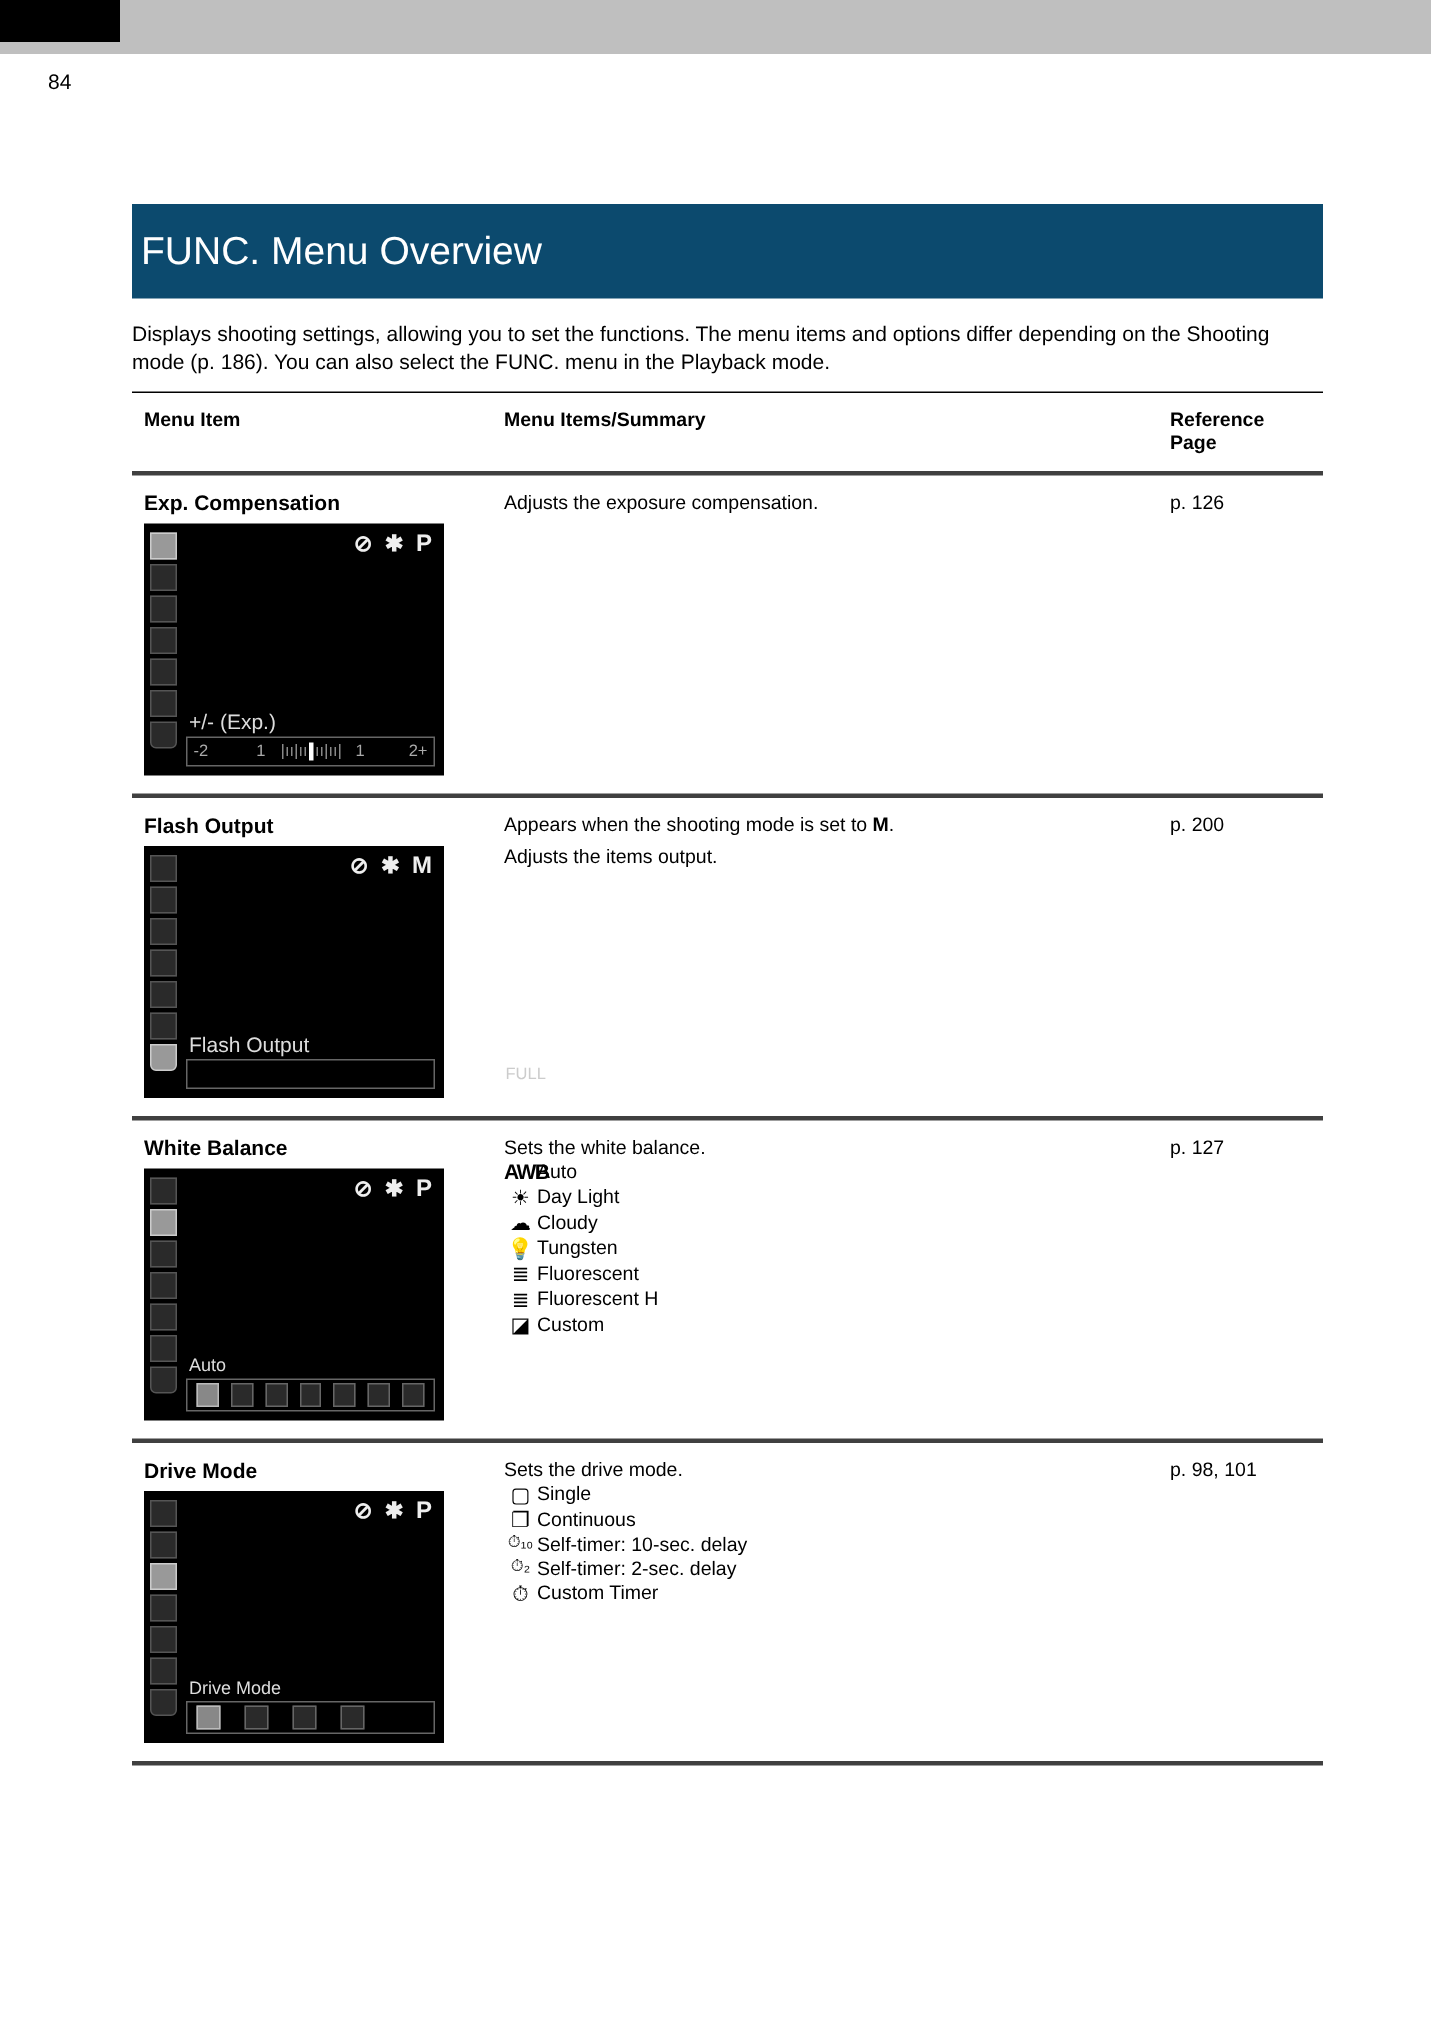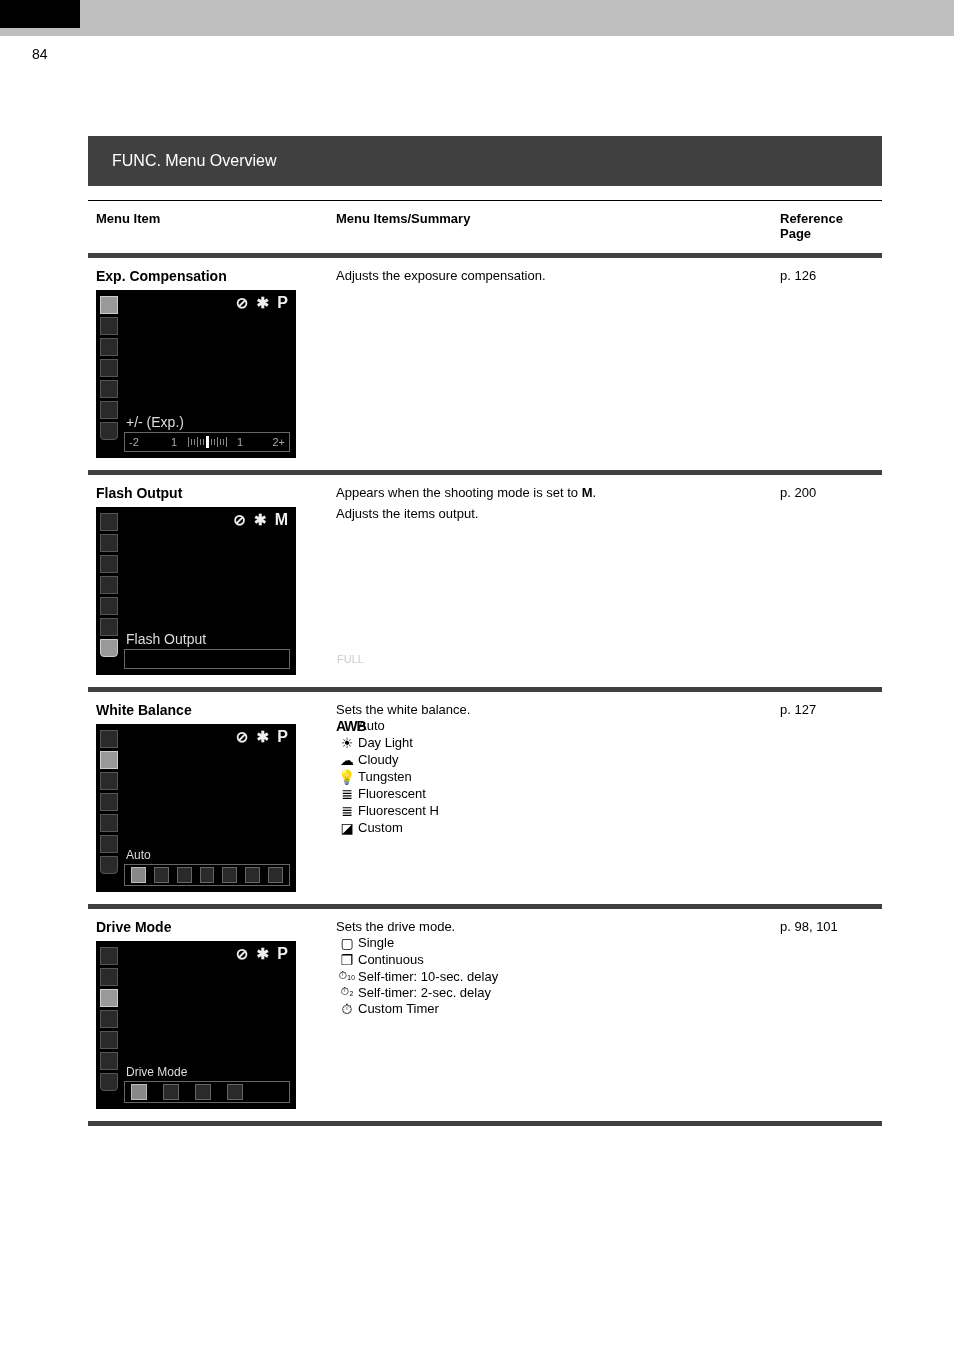--- a/index.html
+++ b/index.html
@@ -8,27 +8,27 @@
     font-family: Arial, Helvetica, sans-serif;
     background: #fff;
     color: #000;
     width: 954px;
   }
   .top-bar { height: 40px; background: #bfbfbf; }
   .top-tab { width: 80px; height: 32px; background: #000; margin-top: -4px; margin-left: 0; }
   .page-number { position: absolute; top: 46px; left: 32px; font-size: 14px; font-weight: normal; }
   .page { padding: 100px 72px 40px 88px; position: relative; }
   .title-bar {
-    background: #404040; color: #fff; font-size: 16px; padding: 16px 24px;
+    background: #0c4a6e; color: #fff; font-size: 26px; padding: 16px 6px;
     margin-bottom: 14px;
   }
   .intro { font-size: 14px; line-height: 1.35; margin-bottom: 10px; }
   table.doc { width: 100%; border-collapse: collapse; table-layout: fixed; }
   table.doc th, table.doc td {
-    border-top: 1px solid #000; border-bottom: 5px solid #404040;
+    border-top: 1px solid #000; border-bottom: 3px solid #404040;
     padding: 10px 8px 12px 8px; vertical-align: top; font-size: 13px;
   }
   table.doc th { text-align: left; font-weight: bold; }
   col.c1 { width: 240px; }
   col.c2 { width: auto; }
   col.c3 { width: 110px; }
   .item-name { font-weight: bold; font-size: 14px; margin-bottom: 6px; }
 
   
   .lcd {
@@ -65,20 +65,21 @@
 <body>
 
 <div class="top-bar">
   <div class="top-tab"></div>
 </div>
 <div class="page-number">84</div>
 
 <div class="page">
 
   <div class="title-bar">FUNC. Menu Overview</div>
+  <div class="intro">Displays shooting settings, allowing you to set the functions. The menu items and options differ depending on the Shooting mode (p. 186). You can also select the FUNC. menu in the Playback mode.</div>
 
   <table class="doc">
     <colgroup>
         <col class="c1">
         <col class="c2">
         <col class="c3">
       </colgroup>
     <thead>
       <tr>
         <th>Menu Item</th>

